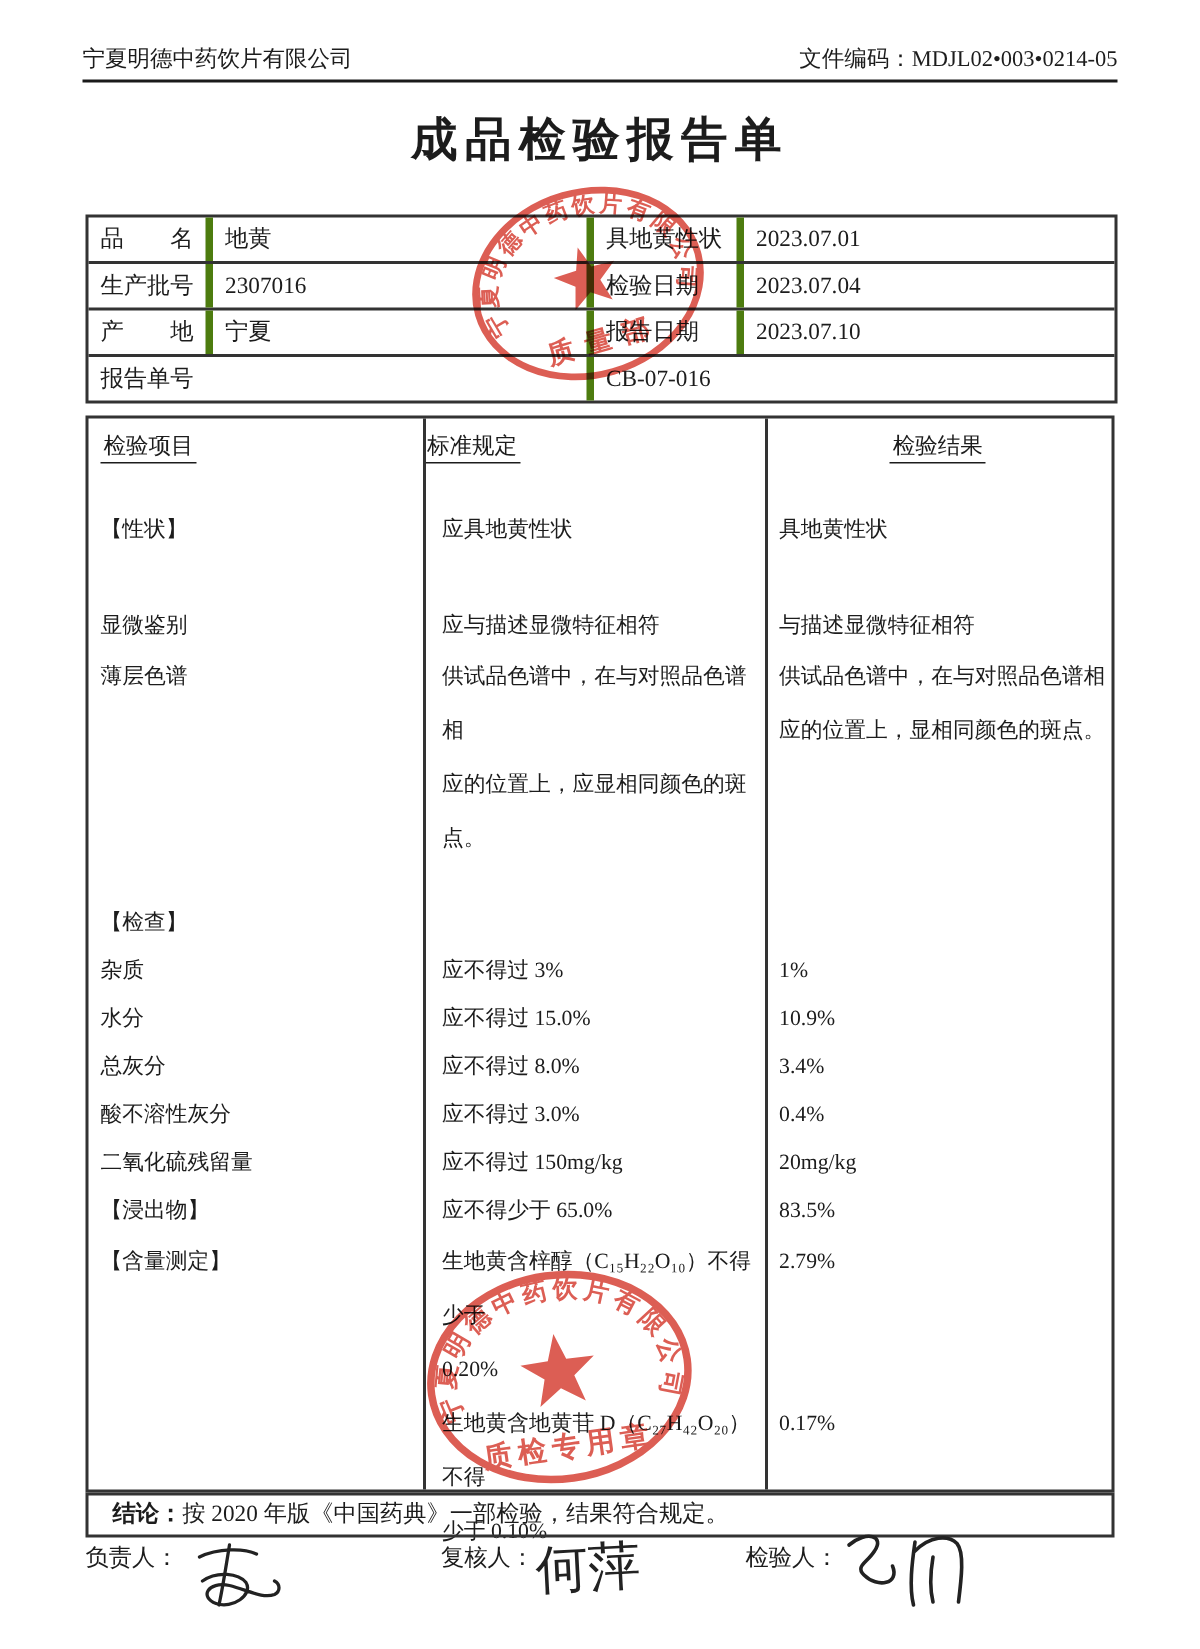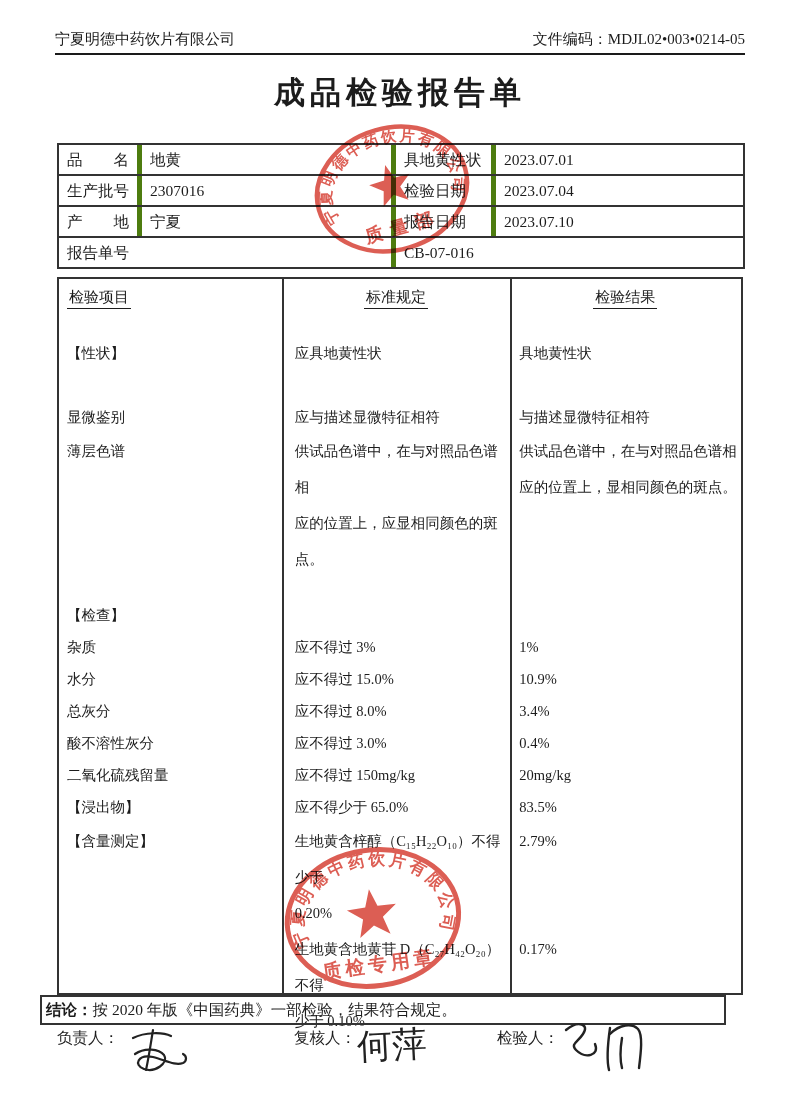--- a/index.html
+++ b/index.html
@@ -26,33 +26,33 @@
   .bl { border-left:5px solid #4d7c0f; }
   .rn-row { display:grid; grid-template-columns:332px 354px; border-top:2px solid #333; }
   
   .main-table { position:absolute; left:57px; top:277px; width:686px; height:718px;
     border:2px solid #333; font-size:14.5px; }
   .vline { position:absolute; top:0; bottom:0; border-left:2px solid #333; }
   .vline-1 { left:223px; } .vline-2 { left:451px; }
   .mt-header { display:flex; padding-top:9px; height:58px; }
   .mt-header .hc { font-size:15px; }
   .hc1 { width:225px; padding-left:8px; }
-  .hc2 { width:228px; text-align:center; }
+  .hc2 { width:228px; }
   .hc3 { width:233px; text-align:center; }
   .uline { display:inline-block; border-bottom:1.5px solid #1c1c1c; padding:0 2px 1px 2px; }
   .mt-row { display:flex; align-items:flex-start; }
   .mt-row .cell { line-height:32px; min-height:32px; white-space:pre-line; }
   .mt-row.two-line .cell { line-height:36px; }
   .mt-row.extra-top { margin-top:22px; }
   .c1 { width:225px; padding-left:8px; }
   .c2 { width:228px; padding-left:12px; padding-right:4px; }
   .c3 { width:233px; padding-left:10px; padding-right:4px; }
   
-  .concl-row { position:absolute; left:40px; top:995px; width:686px; height:30px;
-    border:2px solid #333; font-size:15.5px; line-height:26px; padding-left:4px; }
+  .concl-row { position:absolute; left:57px; top:995px; width:686px; height:30px;
+    border:2px solid #333; font-size:15.5px; line-height:26px; padding-left:16px; }
   .concl-label { font-weight:bold; }
   .sign-row { position:absolute; left:57px; top:1028px; width:686px; height:60px; font-size:15.5px; }
   .sig-label { position:absolute; top:0; }
   .lab-resp { left:0; } .lab-review { left:237px; } .lab-inspect { left:440px; }
   .sig-art { position:absolute; color:#222; }
   .sig-1 { left:62px; top:-4px; }
   .sig-2 { left:300px; top:-6px; font-size:35px; transform:rotate(-3deg);
     font-family:"Liberation Serif","DejaVu Serif",serif; }
   .sig-3 { left:495px; top:-12px; }
   

